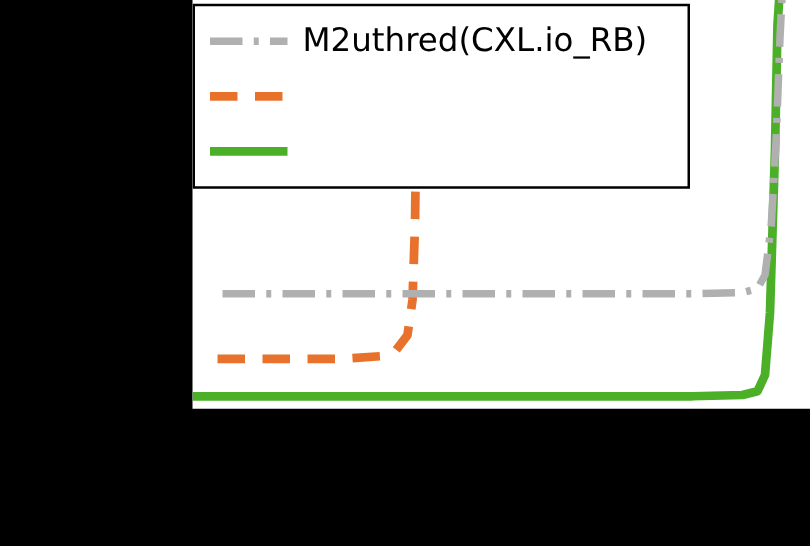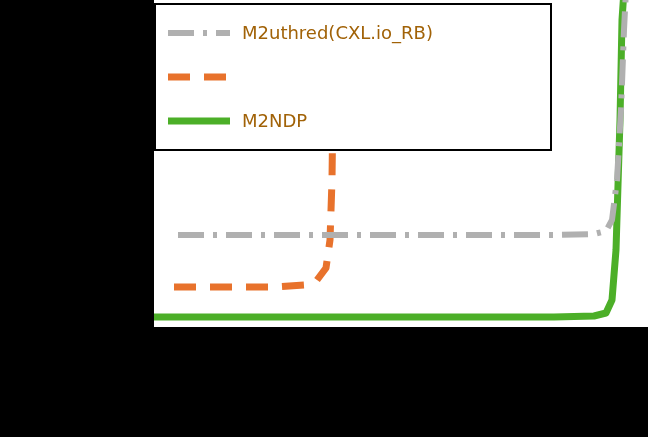--- a/index.html
+++ b/index.html
@@ -47,22 +47,22 @@
     align-items: center;
     height: 44px;
   }
   .legend-sample {
     width: 66px;
     height: 30px;
     flex: 0 0 66px;
     margin-right: 10px;
   }
   .legend-label {
-    font-size: 18px;
-    color: #a16207;
+    font-size: 26px;
+    color: #000000;
     font-family: "DejaVu Sans", sans-serif;
     line-height: 1;
     white-space: nowrap;
   }
 </style>
 </head>
 <body>
 
 <div id="page">
 
@@ -90,18 +90,17 @@
     <div class="legend-row">
       <svg class="legend-sample" viewBox="0 0 66 30">
         <line x1="2" y1="15" x2="64" y2="15" stroke="#e8722c" stroke-width="7" stroke-dasharray="22,14"></line>
       </svg>
     </div>
 
     <div class="legend-row">
       <svg class="legend-sample" viewBox="0 0 66 30">
         <line x1="2" y1="15" x2="64" y2="15" stroke="#4caf28" stroke-width="7"></line>
       </svg>
-      <span class="legend-label">M2NDP</span>
     </div>
 
   </div>
 
 </div>
 
 </body></html>

